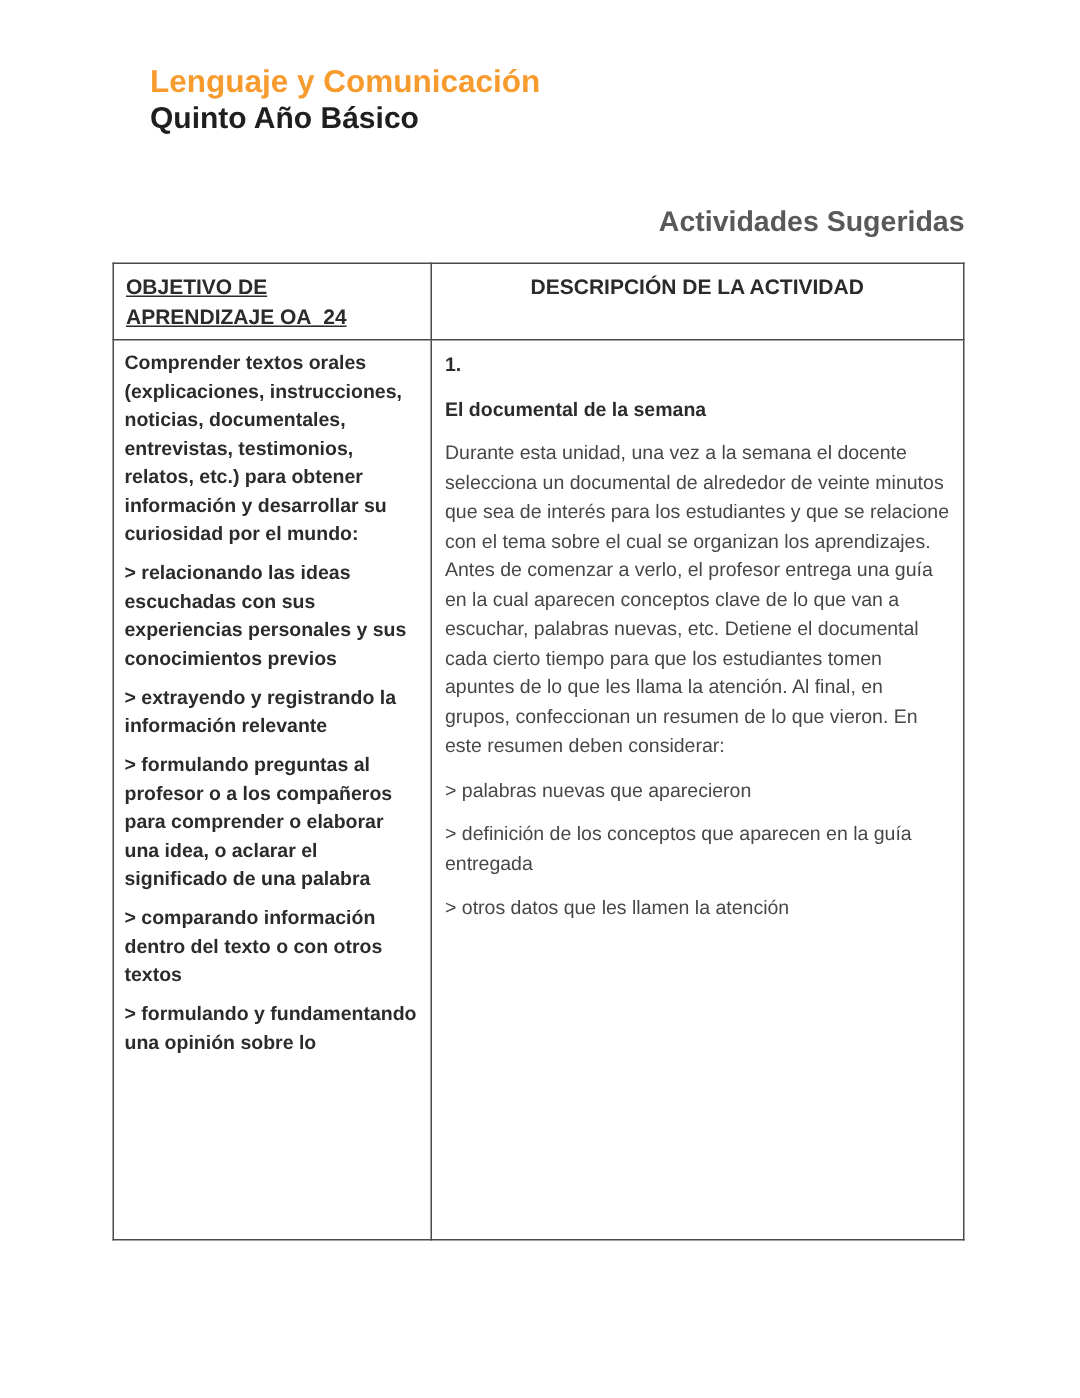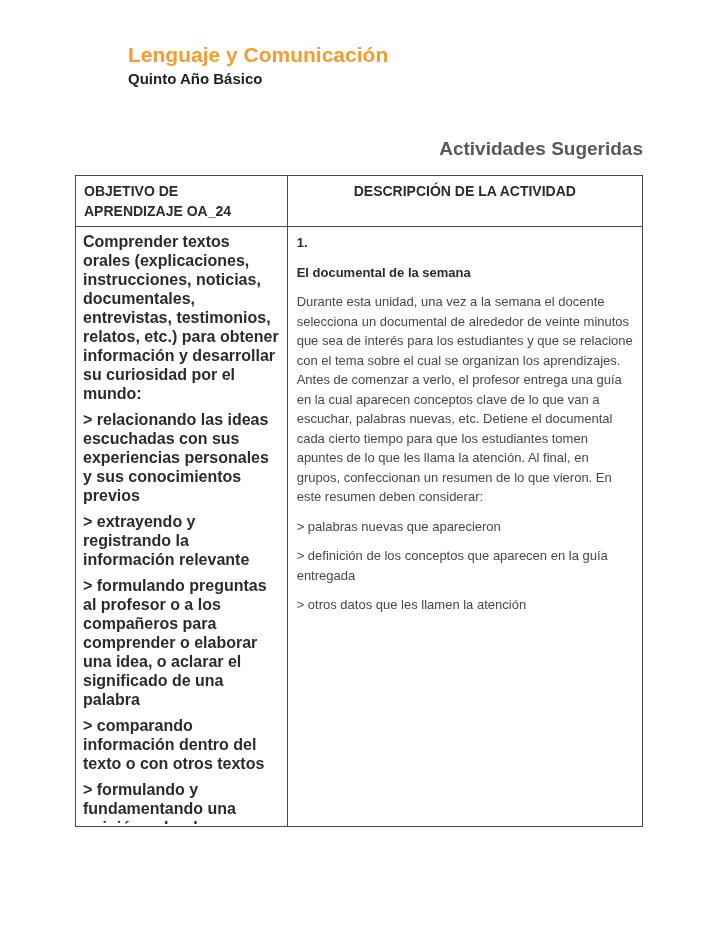--- a/index.html
+++ b/index.html
@@ -16,32 +16,31 @@
 
   
   .doc-header {
     position: absolute;
     left: 100px;
     right: 99px;
     top: 42px;
     display: flex;
     justify-content: space-between;
     align-items: flex-start;
-    margin-left: 28px;
   }
   .doc-header .left-block { text-align: left; }
   .doc-header .right-block { text-align: right; }
   .subject-title {
     font-size: 21px;
     font-weight: bold;
     color: #f79b2e;
     line-height: 25px;
   }
   .grade-title {
-    font-size: 15px;
+    font-size: 20px;
     font-weight: bold;
     color: #1f1f1f;
     line-height: 24px;
   }
   .unit-label, .oa-label {
     font-size: 19px;
     font-weight: bold;
     color: #f79b2e;
     line-height: 25px;
   }
@@ -66,21 +65,21 @@
     width: 568px;
     border-collapse: collapse;
     table-layout: fixed;
   }
   .activity-table th,
   .activity-table td {
     border: 1.5px solid #4a4a4a;
     vertical-align: top;
     text-align: left;
   }
-  .col-objective { width: 193px; }
+  .col-objective { width: 193px; text-decoration: underline; }
   .col-activity  { width: 324px; }
 
   .activity-table th {
     height: 48px;
     font-size: 14px;
     font-weight: bold;
     color: #2b2b2b;
     line-height: 20px;
     padding: 5px 8px;
   }
@@ -89,21 +88,21 @@
   .activity-table td {
     height: 600px;
     overflow: hidden;
   }
   .cell-inner {
     height: 597px;
     overflow: hidden;
   }
   .objective-cell .cell-inner {
     padding: 5px 6px 0 7px;
-    font-size: 16px;
+    font-size: 13px;
     font-weight: bold;
     color: #2b2b2b;
     line-height: 19px;
   }
   .objective-cell p { margin: 0 0 7px 0; }
 
   .activity-cell .cell-inner {
     padding: 6px 9px 0 9px;
     font-size: 13px;
     color: #474747;

